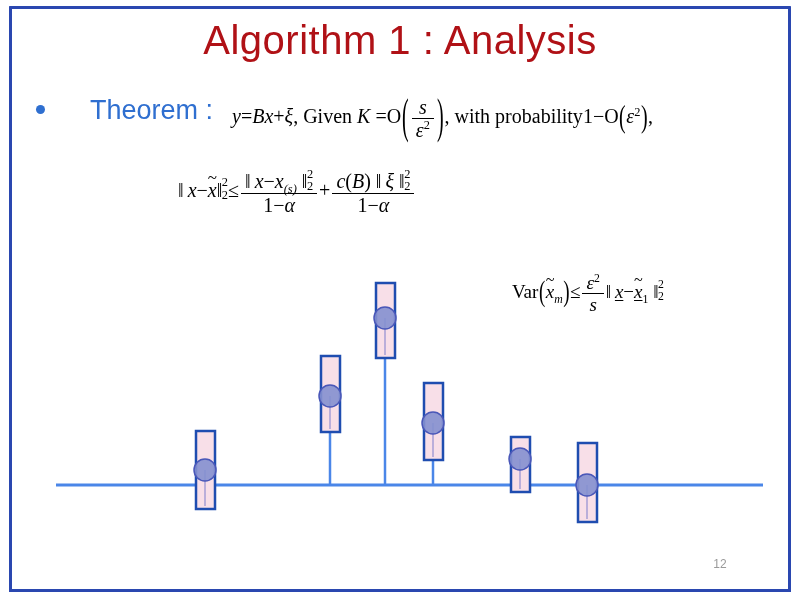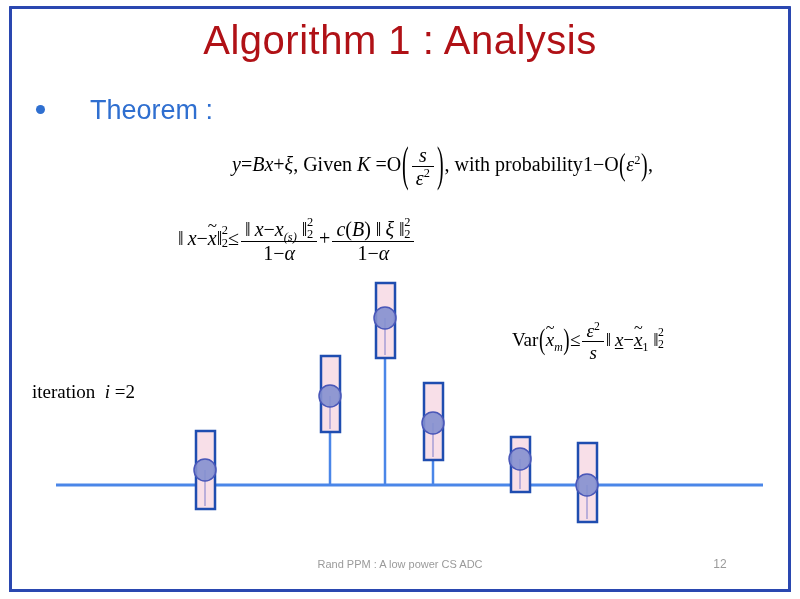--- a/index.html
+++ b/index.html
@@ -77,21 +77,20 @@
     font-size: 27px;
     line-height: 1;
     margin-left: 32px;
   }
 
   
   .math {
     font-family: "Liberation Serif", serif;
     color: #000000;
     white-space: nowrap;
-    margin-top: 48px;
   }
   .mi { font-style: italic; }
   .mup { font-style: normal; }
   .frac {
     display: inline-block;
     vertical-align: middle;
     text-align: center;
     line-height: 1.12;
     margin: 0 2px;
   }
@@ -213,23 +212,20 @@
   </div>
 
   <div id="eq2" class="math">
     <span class="norm-bar">‖</span>&nbsp;<span class="mi">x</span><span>−</span><span class="tilde-over mi"><span class="tl">~</span><span>x</span></span><span class="norm-bar">‖</span><span class="subsup"><span>2</span><span>2</span></span><span>≤</span><span class="frac"><span class="num"><span class="norm-bar">‖</span>&nbsp;<span class="mi">x</span><span>−</span><span class="mi">x</span><sub class="mi">(s)</sub>&nbsp;<span class="norm-bar">‖</span><span class="subsup"><span>2</span><span>2</span></span></span><span class="den"><span class="mup">1</span><span>−</span><span class="mi">α</span></span></span><span>+</span><span class="frac"><span class="num"><span class="mi">c</span>(<span class="mi">B</span>)&nbsp;<span class="norm-bar">‖</span>&nbsp;<span class="mi">ξ</span>&nbsp;<span class="norm-bar">‖</span><span class="subsup"><span>2</span><span>2</span></span></span><span class="den"><span class="mup">1</span><span>−</span><span class="mi">α</span></span></span>
   </div>
 
   <div id="eq3" class="math">
     <span class="mup">Var</span><span class="paren-mid">(</span><span class="tilde-over mi"><span class="tl">~</span><span>x</span></span><sub class="mi">m</sub><span class="paren-mid">)</span><span>≤</span><span class="frac"><span class="num"><span class="mi">ε</span><sup>2</sup></span><span class="den mi">s</span></span><span class="norm-bar">‖</span>&nbsp;<span class="mi uline">x</span><span>−</span><span class="tilde-over mi uline"><span class="tl">~</span><span>x</span></span><sub>1</sub>&nbsp;<span class="norm-bar">‖</span><span class="subsup"><span>2</span><span>2</span></span>
   </div>
 
-  <div id="iter-label" class="math">
-    <span class="mup">iteration</span>&nbsp;&nbsp;<span class="mi">i</span>&nbsp;<span>=</span><span class="mup">2</span>
-  </div>
 
   <div id="plot">
     <svg width="800" height="599" viewBox="0 0 800 599" xmlns="http://www.w3.org/2000/svg">
       <g id="stems-group">
           <line x1="205" x2="205" y1="485" y2="470" stroke="#4a86e8" stroke-width="2.5"></line>
           <line x1="330" x2="330" y1="485" y2="396" stroke="#4a86e8" stroke-width="2.5"></line>
           <line x1="385" x2="385" y1="485" y2="318" stroke="#4a86e8" stroke-width="2.5"></line>
           <line x1="433" x2="433" y1="485" y2="423" stroke="#4a86e8" stroke-width="2.5"></line>
           <line x1="520" x2="520" y1="485" y2="459" stroke="#4a86e8" stroke-width="2.5"></line>
         </g>
@@ -252,16 +248,15 @@
           <circle cx="205" cy="470" r="11" fill="#8490cf" stroke="#4a57b8" stroke-width="1.5" fill-opacity="0.9"></circle>
           <circle cx="330" cy="396" r="11" fill="#8490cf" stroke="#4a57b8" stroke-width="1.5" fill-opacity="0.9"></circle>
           <circle cx="385" cy="318" r="11" fill="#8490cf" stroke="#4a57b8" stroke-width="1.5" fill-opacity="0.9"></circle>
           <circle cx="433" cy="423" r="11" fill="#8490cf" stroke="#4a57b8" stroke-width="1.5" fill-opacity="0.9"></circle>
           <circle cx="520" cy="459" r="11" fill="#8490cf" stroke="#4a57b8" stroke-width="1.5" fill-opacity="0.9"></circle>
           <circle cx="587" cy="485" r="11" fill="#8490cf" stroke="#4a57b8" stroke-width="1.5" fill-opacity="0.9"></circle>
         </g>
     </svg>
   </div>
 
-  <div id="footer-text">Rand PPM : A low power CS ADC</div>
   <div id="footer-page">12</div>
 
 </div>
 
 </body></html>

